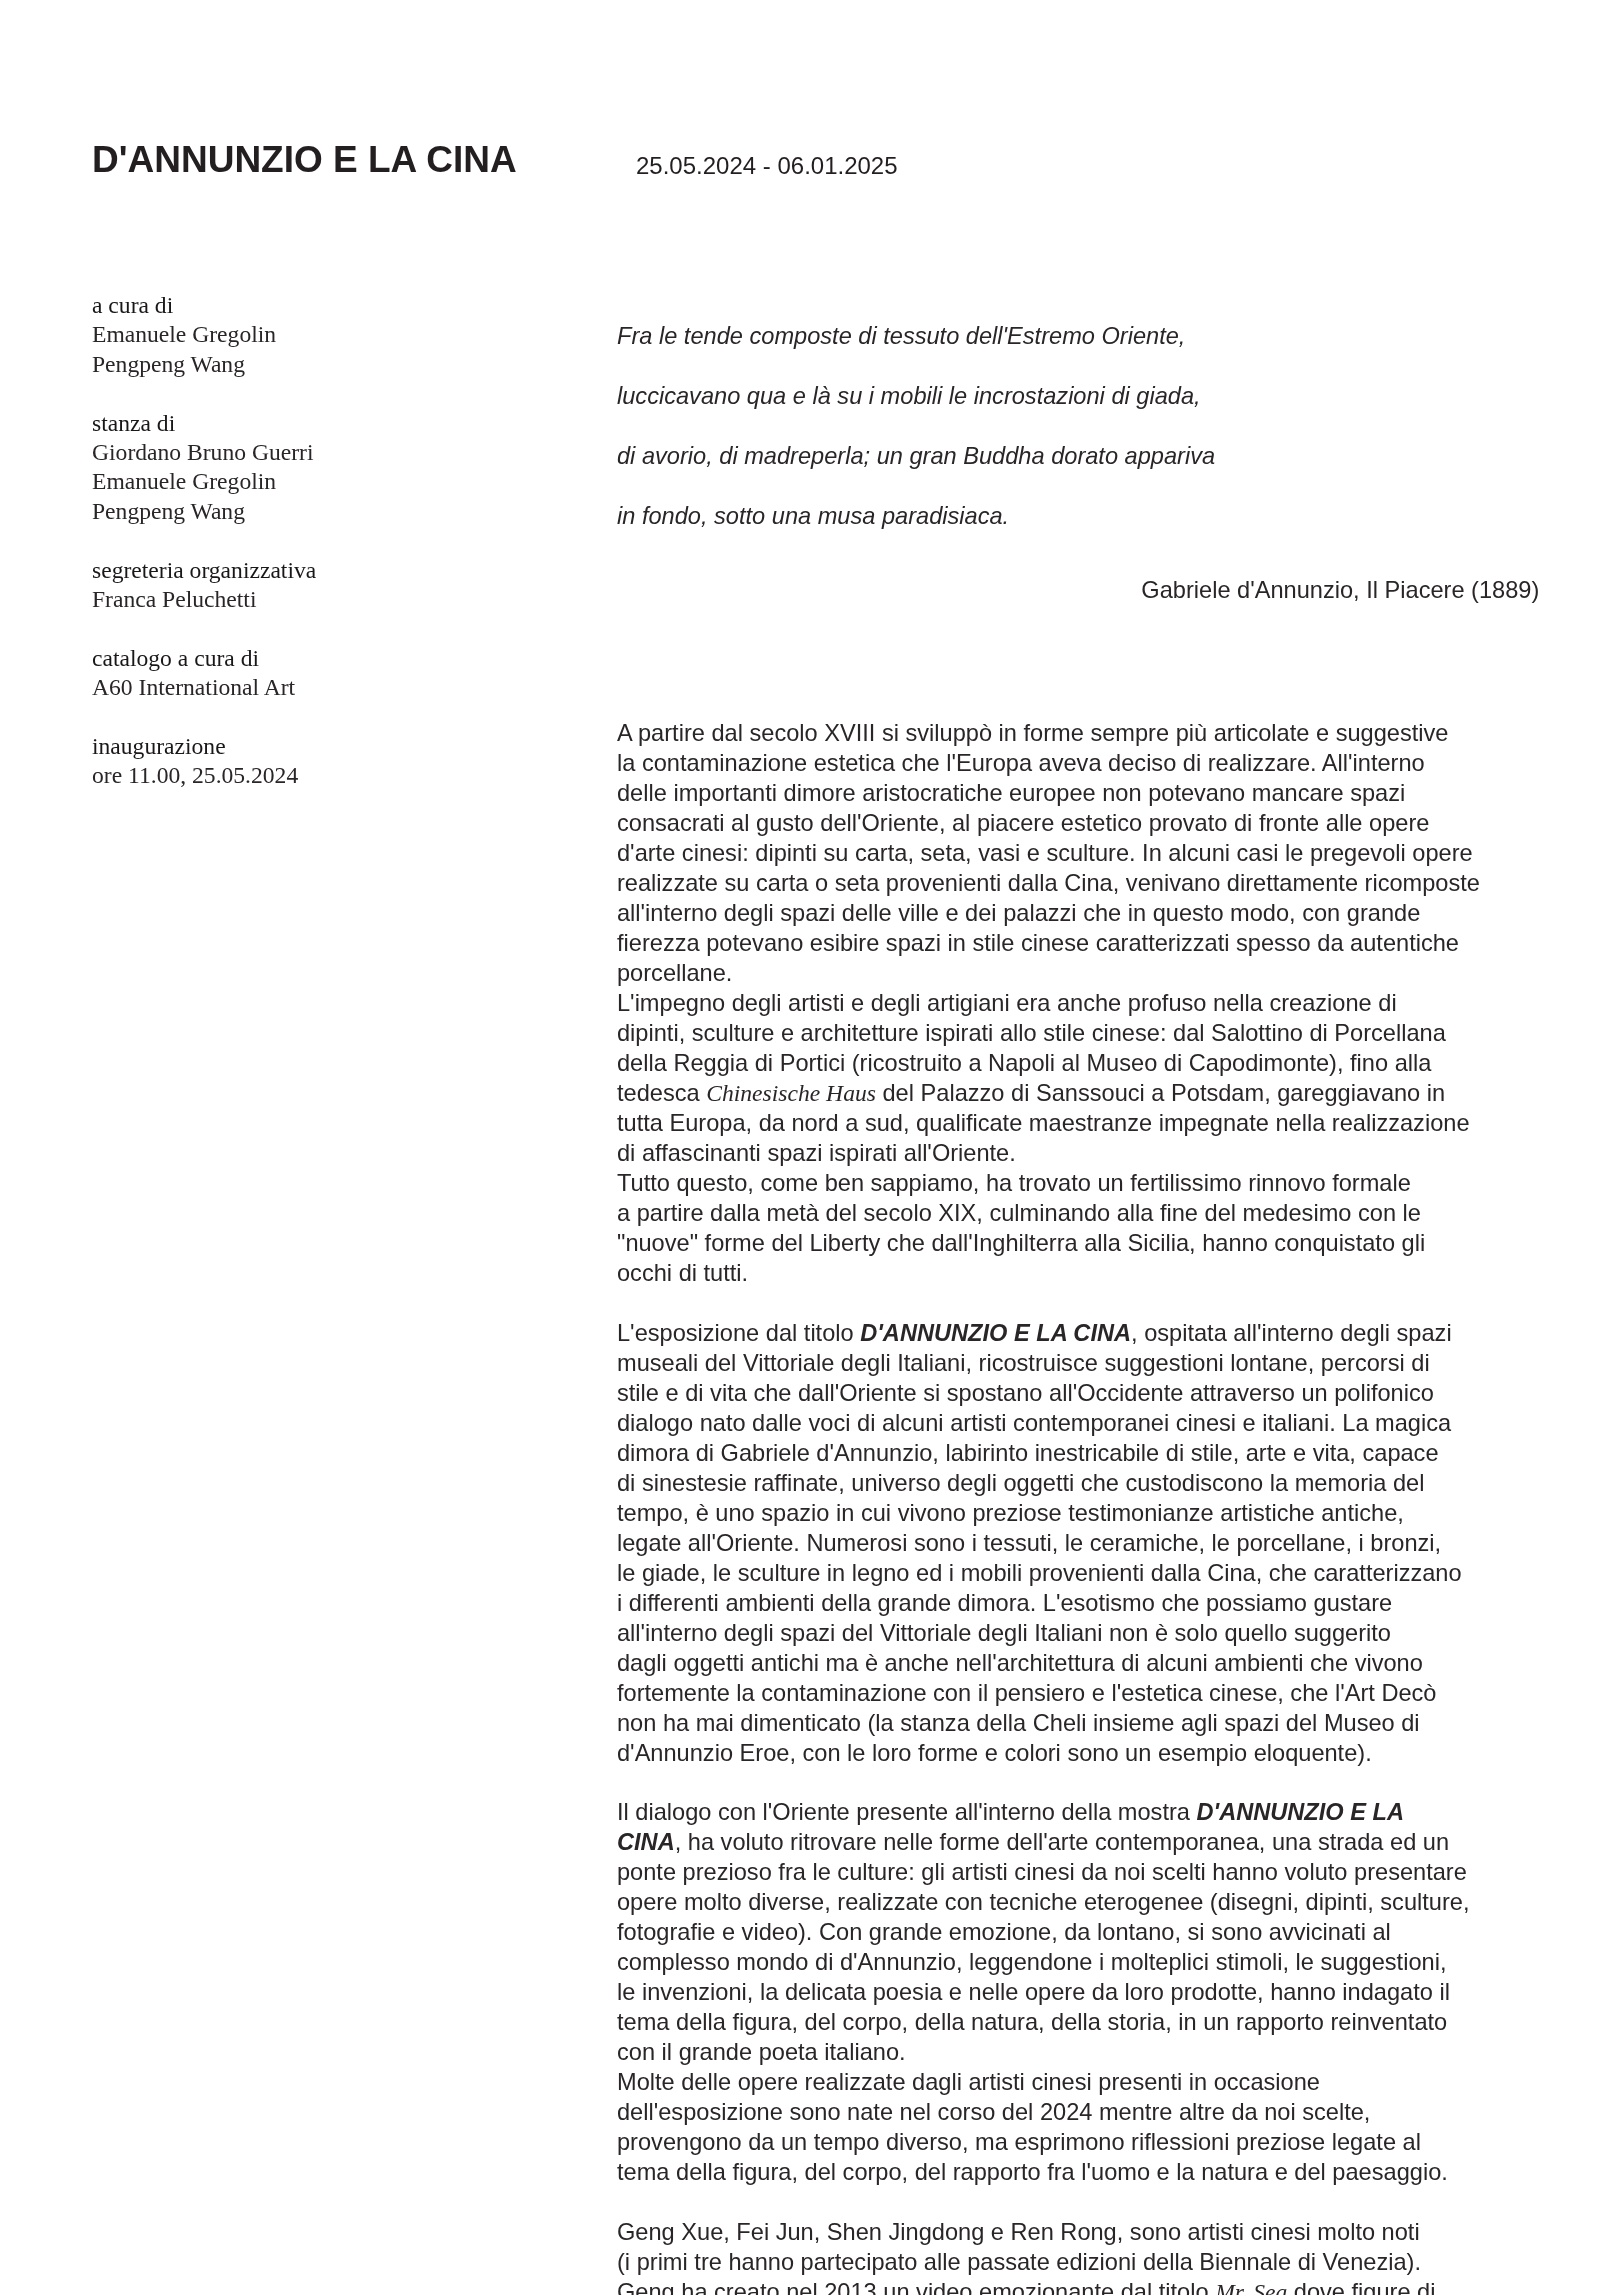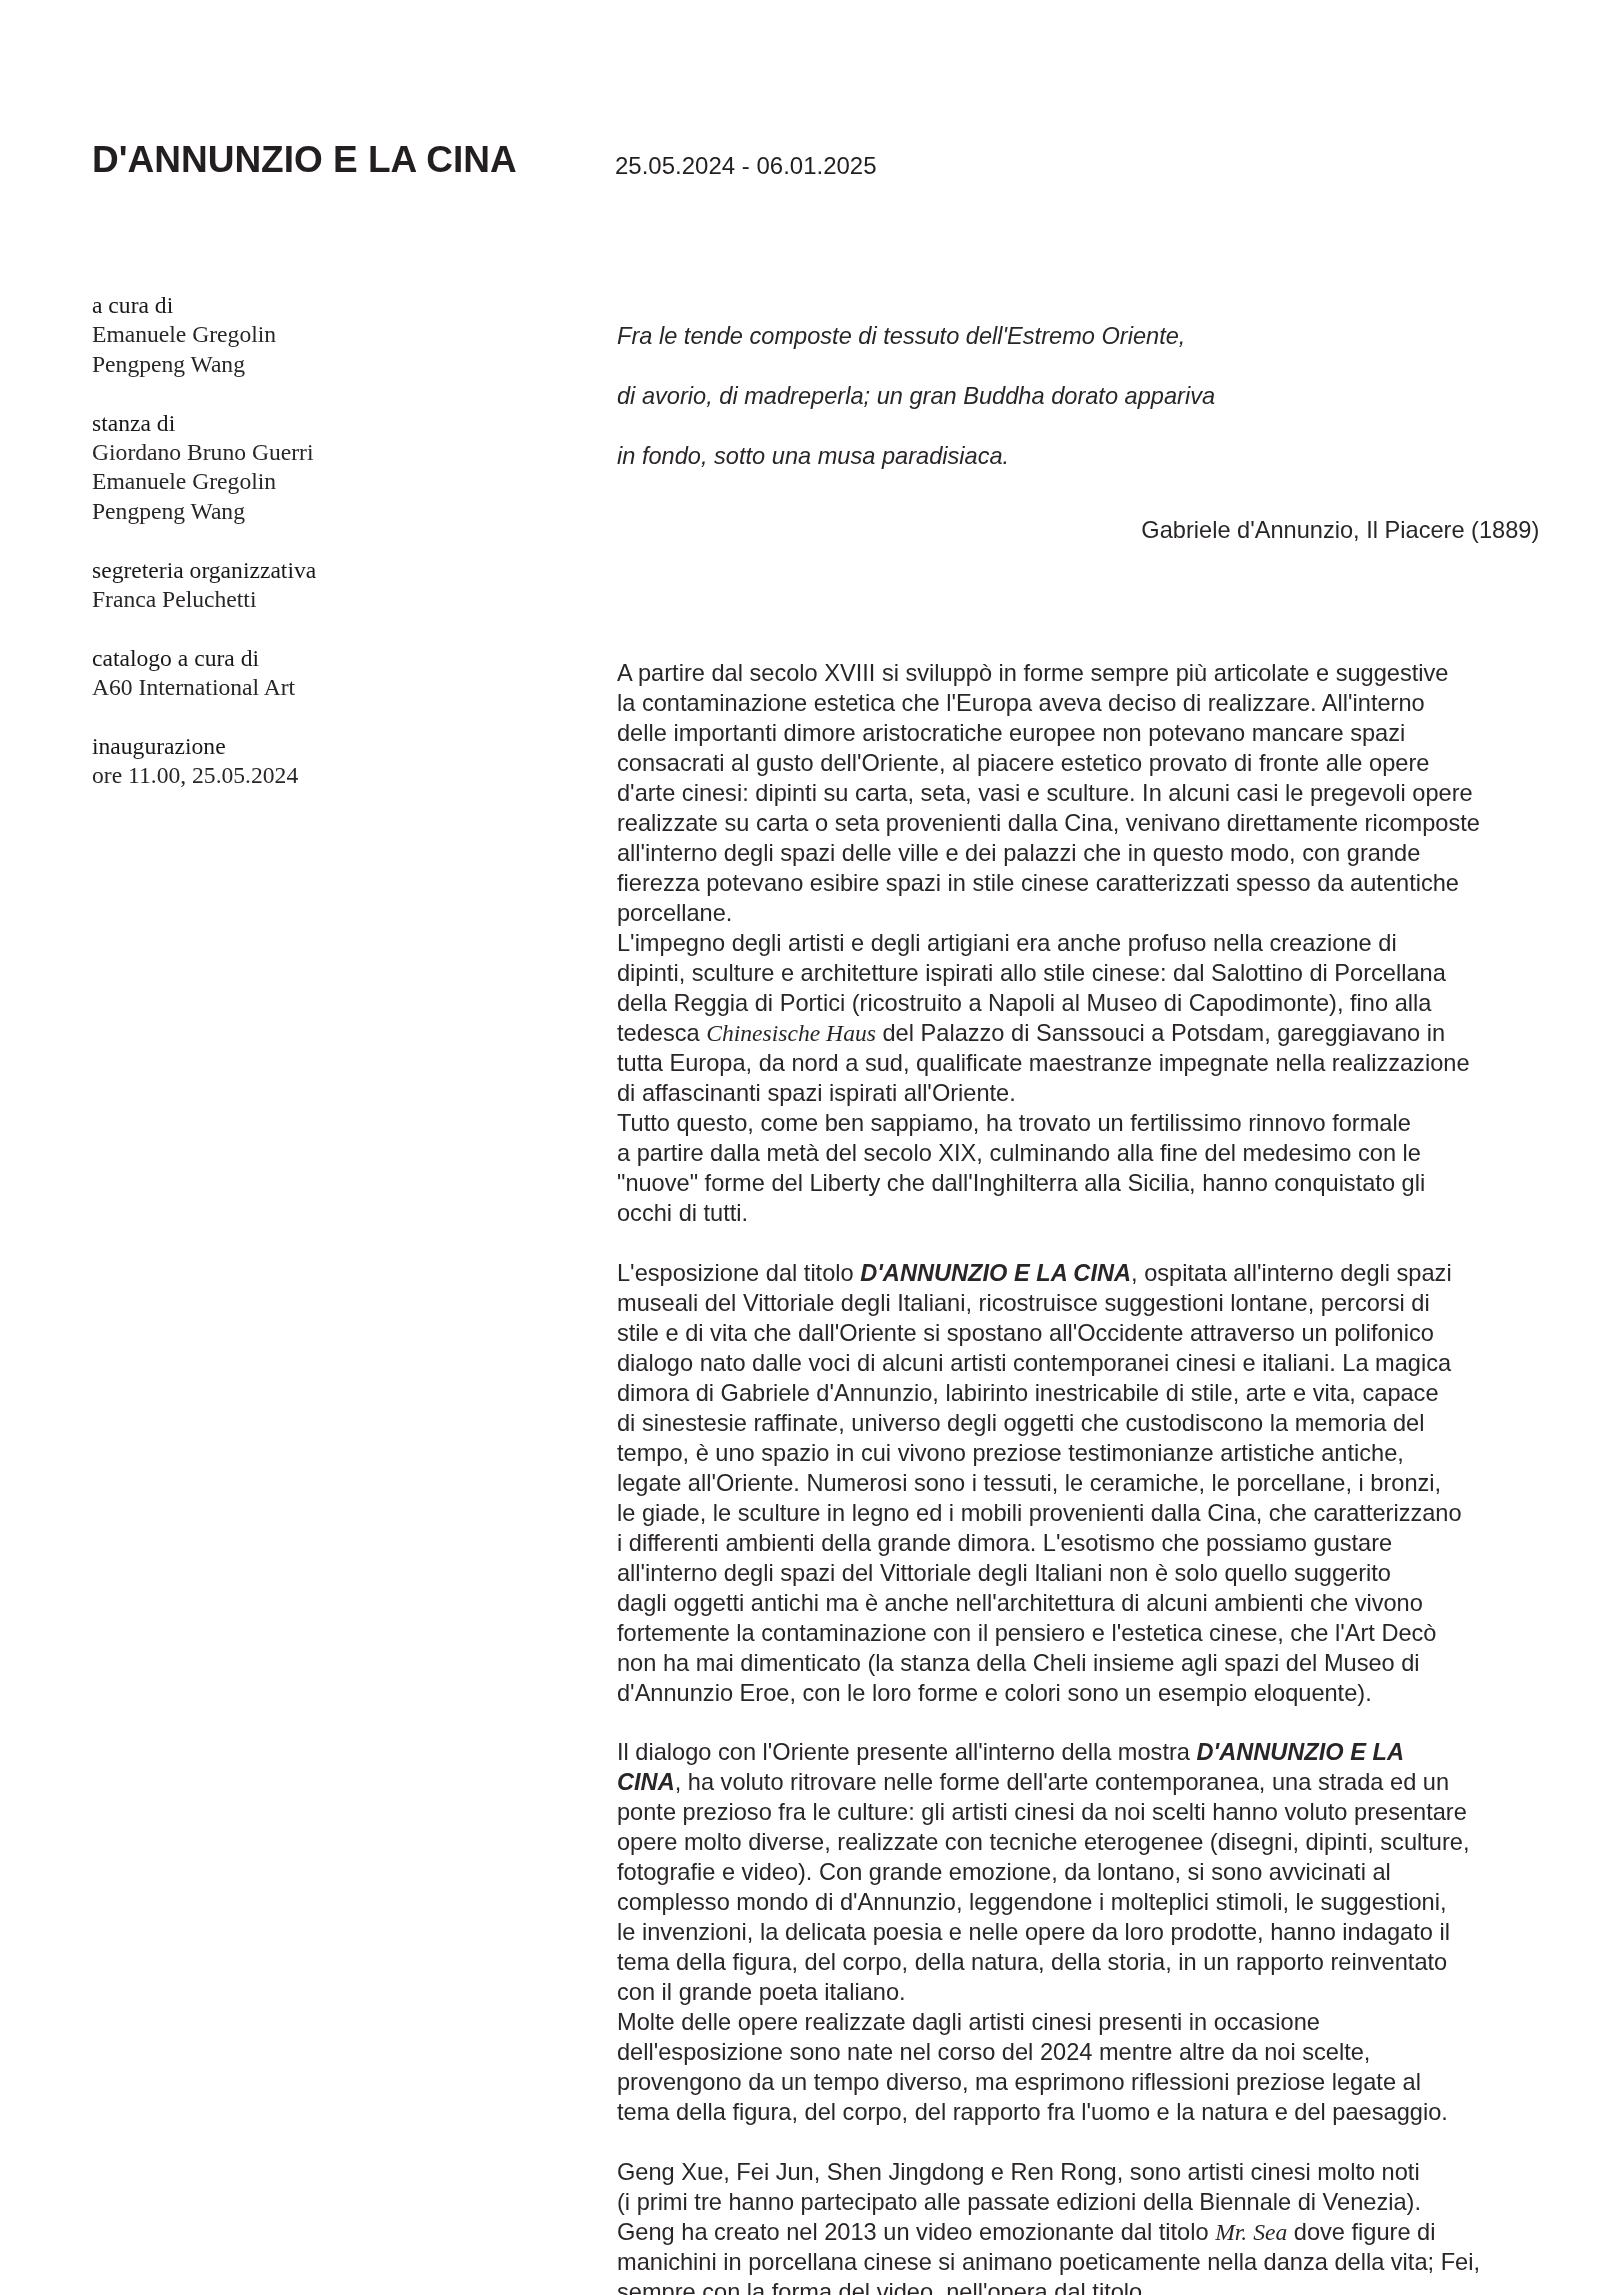--- a/index.html
+++ b/index.html
@@ -21,21 +21,21 @@
       top: 134px;
       font-size: 37px;
       font-weight: 700;
       letter-spacing: 0px;
       margin: 0;
       line-height: 52px;
       white-space: nowrap;
     }
     .page-dates {
       position: absolute;
-      left: 615px;
+      left: 636px;
       top: 147px;
       font-size: 24px;
       line-height: 37px;
       white-space: nowrap;
       font-weight: 400;
     }
     .credits {
       position: absolute;
       left: 92px;
       top: 291px;
@@ -117,20 +117,21 @@
   </div>
   <div class="credit-block">
     <span class="credit-label">inaugurazione</span>
     <span class="credit-value">ore 11.00, 25.05.2024</span>
   </div>
 </div>
 
 <div class="main">
   <div class="epigraph">
     <div>Fra le tende composte di tessuto dell'Estremo Oriente,</div>
+    <div>luccicavano qua e là su i mobili le incrostazioni di giada,</div>
     <div>di avorio, di madreperla; un gran Buddha dorato appariva</div>
     <div>in fondo, sotto una musa paradisiaca.</div>
   </div>
   <p class="epigraph-source">Gabriele d'Annunzio, Il Piacere (1889)</p>
 
   <div class="body-text">
     <p class="para">A partire dal secolo XVIII si sviluppò in forme sempre più articolate e suggestive
 la contaminazione estetica che l'Europa aveva deciso di realizzare. All'interno
 delle importanti dimore aristocratiche europee non potevano mancare spazi
 consacrati al gusto dell'Oriente, al piacere estetico provato di fronte alle opere

